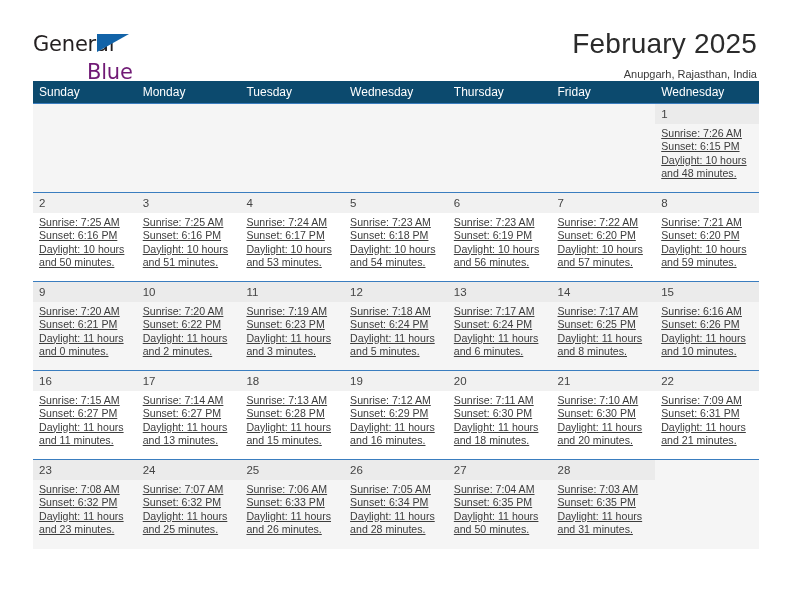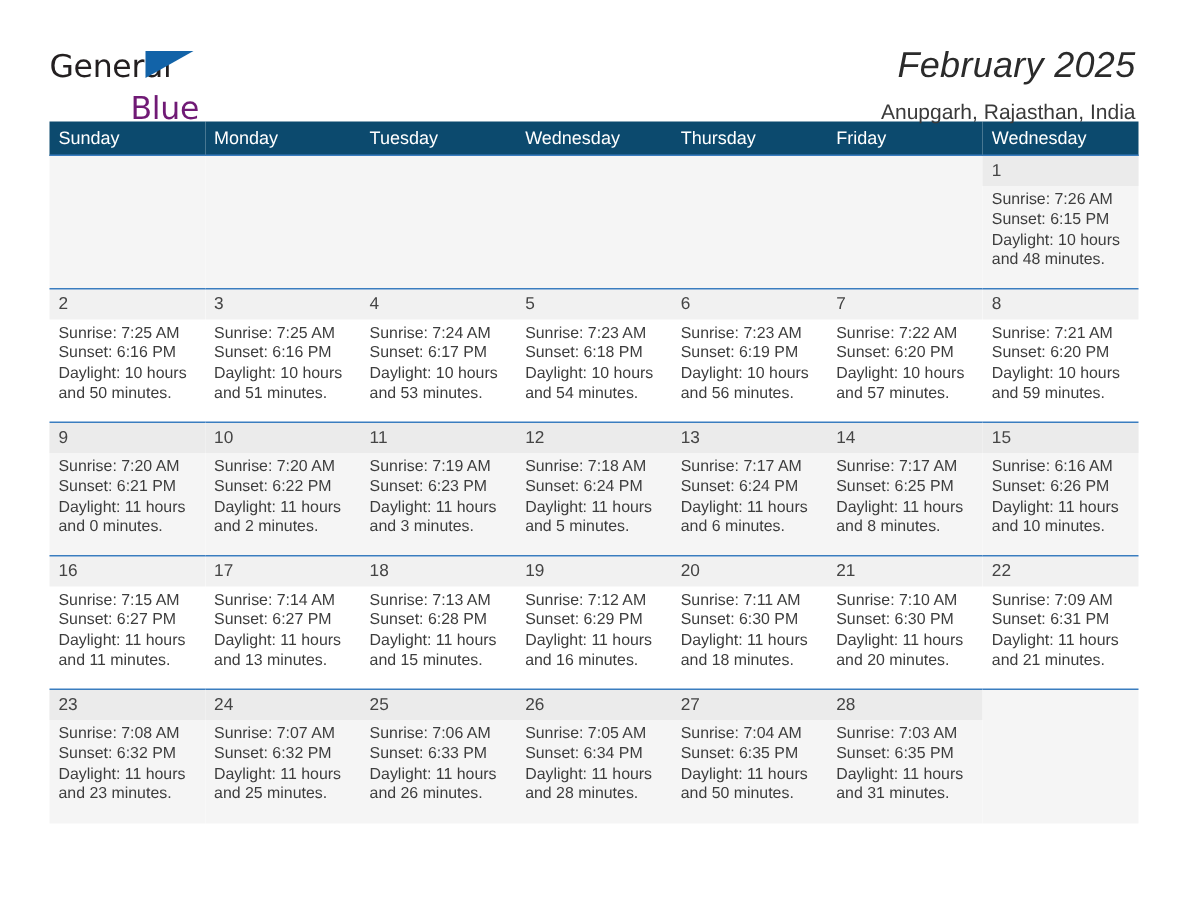--- a/index.html
+++ b/index.html
@@ -58,29 +58,28 @@
     height: 0;
     border-left: 32px solid #1263a8;
     border-bottom: 18px solid transparent;
   }
   .title-block {
     text-align: right;
     flex: 0 0 auto;
     padding-right: 2px;
   }
   .month-title {
-    font-size: 24px;
+    font-size: 28px;
     font-weight: normal;
     color: #2b2b2b;
     line-height: 32px;
     letter-spacing: 0.2px;
-    font-style: italic;
   }
   .location {
-    font-size: 14px;
+    font-size: 11px;
     color: #3a3a3a;
     line-height: 22px;
     margin-top: 3px;
   }
 
   
   .calendar {
     width: 726px;
     border-collapse: collapse;
     table-layout: fixed;
@@ -116,20 +115,21 @@
   tr.week-row-even .daynum { background: #ebebeb; }
   tr.week-row-odd .daynum { background: #f1f1f1; }
   td.empty .daynum { background: transparent; }
   td.empty { background: #f5f5f5 !important; }
 
   .details {
     padding: 3px 4px 0 6px;
     font-size: 10.6px;
     line-height: 13.3px;
     color: #3d3d3d;
+    text-decoration: underline;
   }
   .details div { white-space: nowrap; }
 </style>
 </head>
 <body>
 
 <div class="page">
 
   <div class="header">
     <div class="brand">

